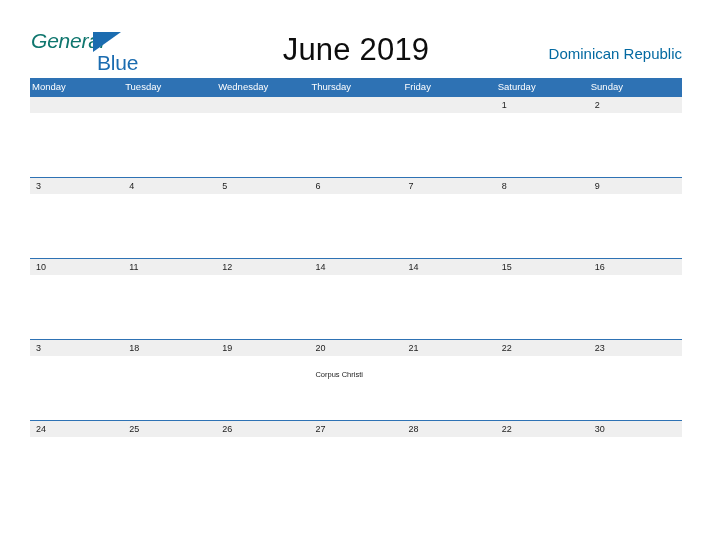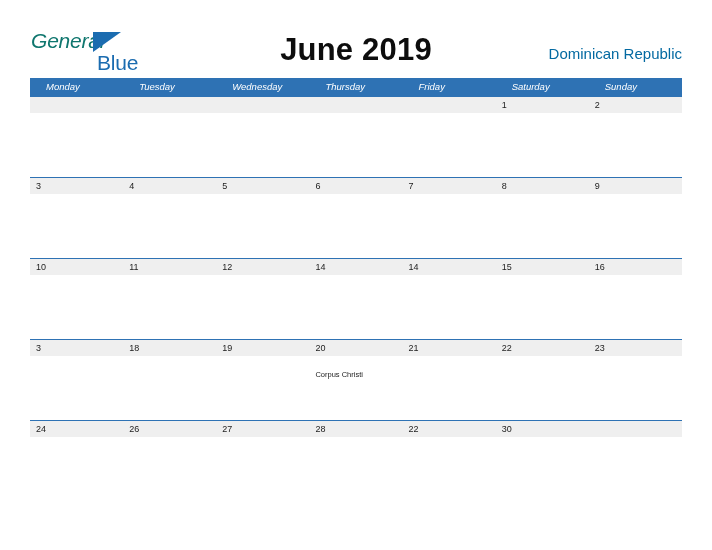--- a/index.html
+++ b/index.html
@@ -65,21 +65,21 @@
 
   .title {
     position: absolute;
     left: 0;
     top: 31px;
     width: 712px;
     text-align: center;
     font-size: 31px;
     line-height: 38px;
     color: #0d0d0d;
-    font-weight: bold;
+    font-weight: normal;
     letter-spacing: 0.2px;
   }
 
   .country {
     position: absolute;
     right: 30px;
     top: 44px;
     font-size: 15px;
     line-height: 20px;
     color: #0369a1;
@@ -99,25 +99,24 @@
     width: 652px;
     height: 18px;
     background: #2e72b4;
   }
   .weekday-cell {
     width: 93.14px;
     flex: 0 0 93.14px;
     color: #ffffff;
     font-size: 9.5px;
     line-height: 18px;
-    padding-left: 16px;
+    padding-left: 2px;
     box-sizing: border-box;
     white-space: nowrap;
     overflow: hidden;
-    font-style: italic;
   }
 
   .week-row {
     width: 652px;
     height: 81px;
     position: relative;
     border-top: 1px solid #2e72b4;
     box-sizing: border-box;
   }
   .week-row:first-of-type {
@@ -301,20 +300,23 @@
     </div>
   </div>
 
   <div class="week-row">
     <div class="week-band"></div>
     <div class="week-cells">
       <div class="day-cell">
         <span class="day-number">24</span>
       </div>
       <div class="day-cell">
+        <span class="day-number">25</span>
+      </div>
+      <div class="day-cell">
         <span class="day-number">26</span>
       </div>
       <div class="day-cell">
         <span class="day-number">27</span>
       </div>
       <div class="day-cell">
         <span class="day-number">28</span>
       </div>
       <div class="day-cell">
         <span class="day-number">22</span>

